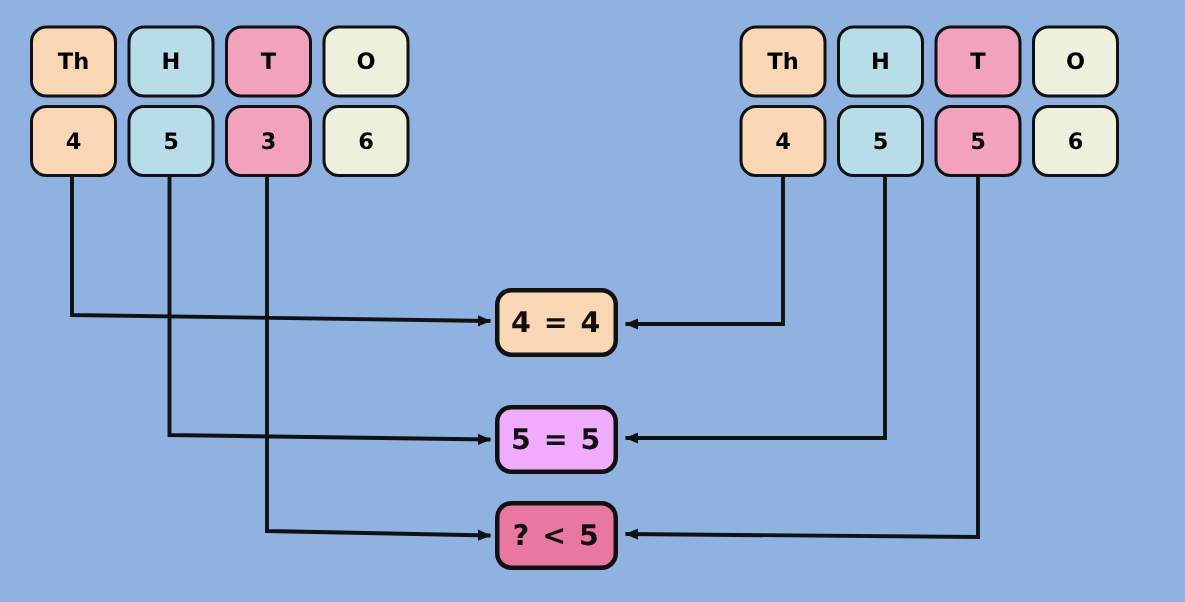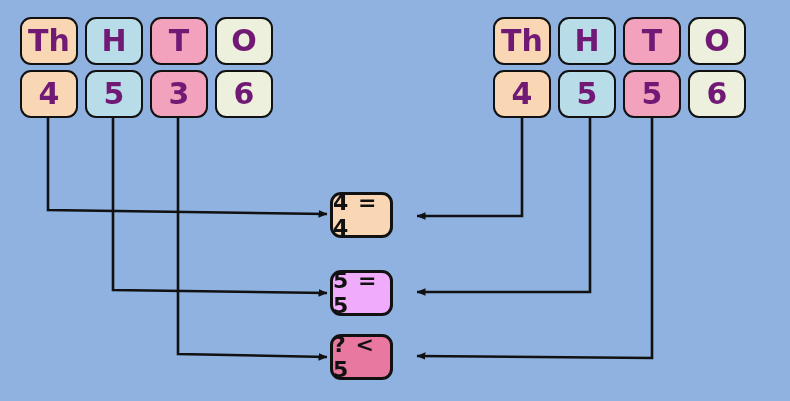--- a/index.html
+++ b/index.html
@@ -15,37 +15,37 @@
   svg#wires{position:absolute;left:0;top:0;width:790px;height:401px;pointer-events:none;}
 
   .card{
     position:absolute;
     width:58px;height:48px;
     border:2.5px solid #111;
     border-radius:11px;
     box-sizing:border-box;
     display:flex;align-items:center;justify-content:center;
     font-weight:bold;
-    font-size:30px;
-    color:#701a75;
+    font-size:15px;
+    color:#000000;
     line-height:1;
   }
   .card.peach{background:#fad7b4;}
   .card.blue{background:#b8dce8;}
   .card.pink{background:#f2a2bc;}
   .card.cream{background:#edf0dc;}
 
   .resbox{
     position:absolute;
-    width:63px;height:46px;
+    width:82px;height:46px;
     border:3px solid #111;
     border-radius:11px;
     box-sizing:border-box;
     display:flex;align-items:center;justify-content:center;
-    font-weight:bold;font-size:22px;color:#111;
+    font-weight:bold;font-size:19px;color:#111;
     letter-spacing:1px;
   }
   .resbox.peach{background:#fad7b4;}
   .resbox.blue{background:#f0abfc;}
   .resbox.pink{background:#e8789f;}
 </style>
 </head>
 <body>
 
 <div id="stage">

